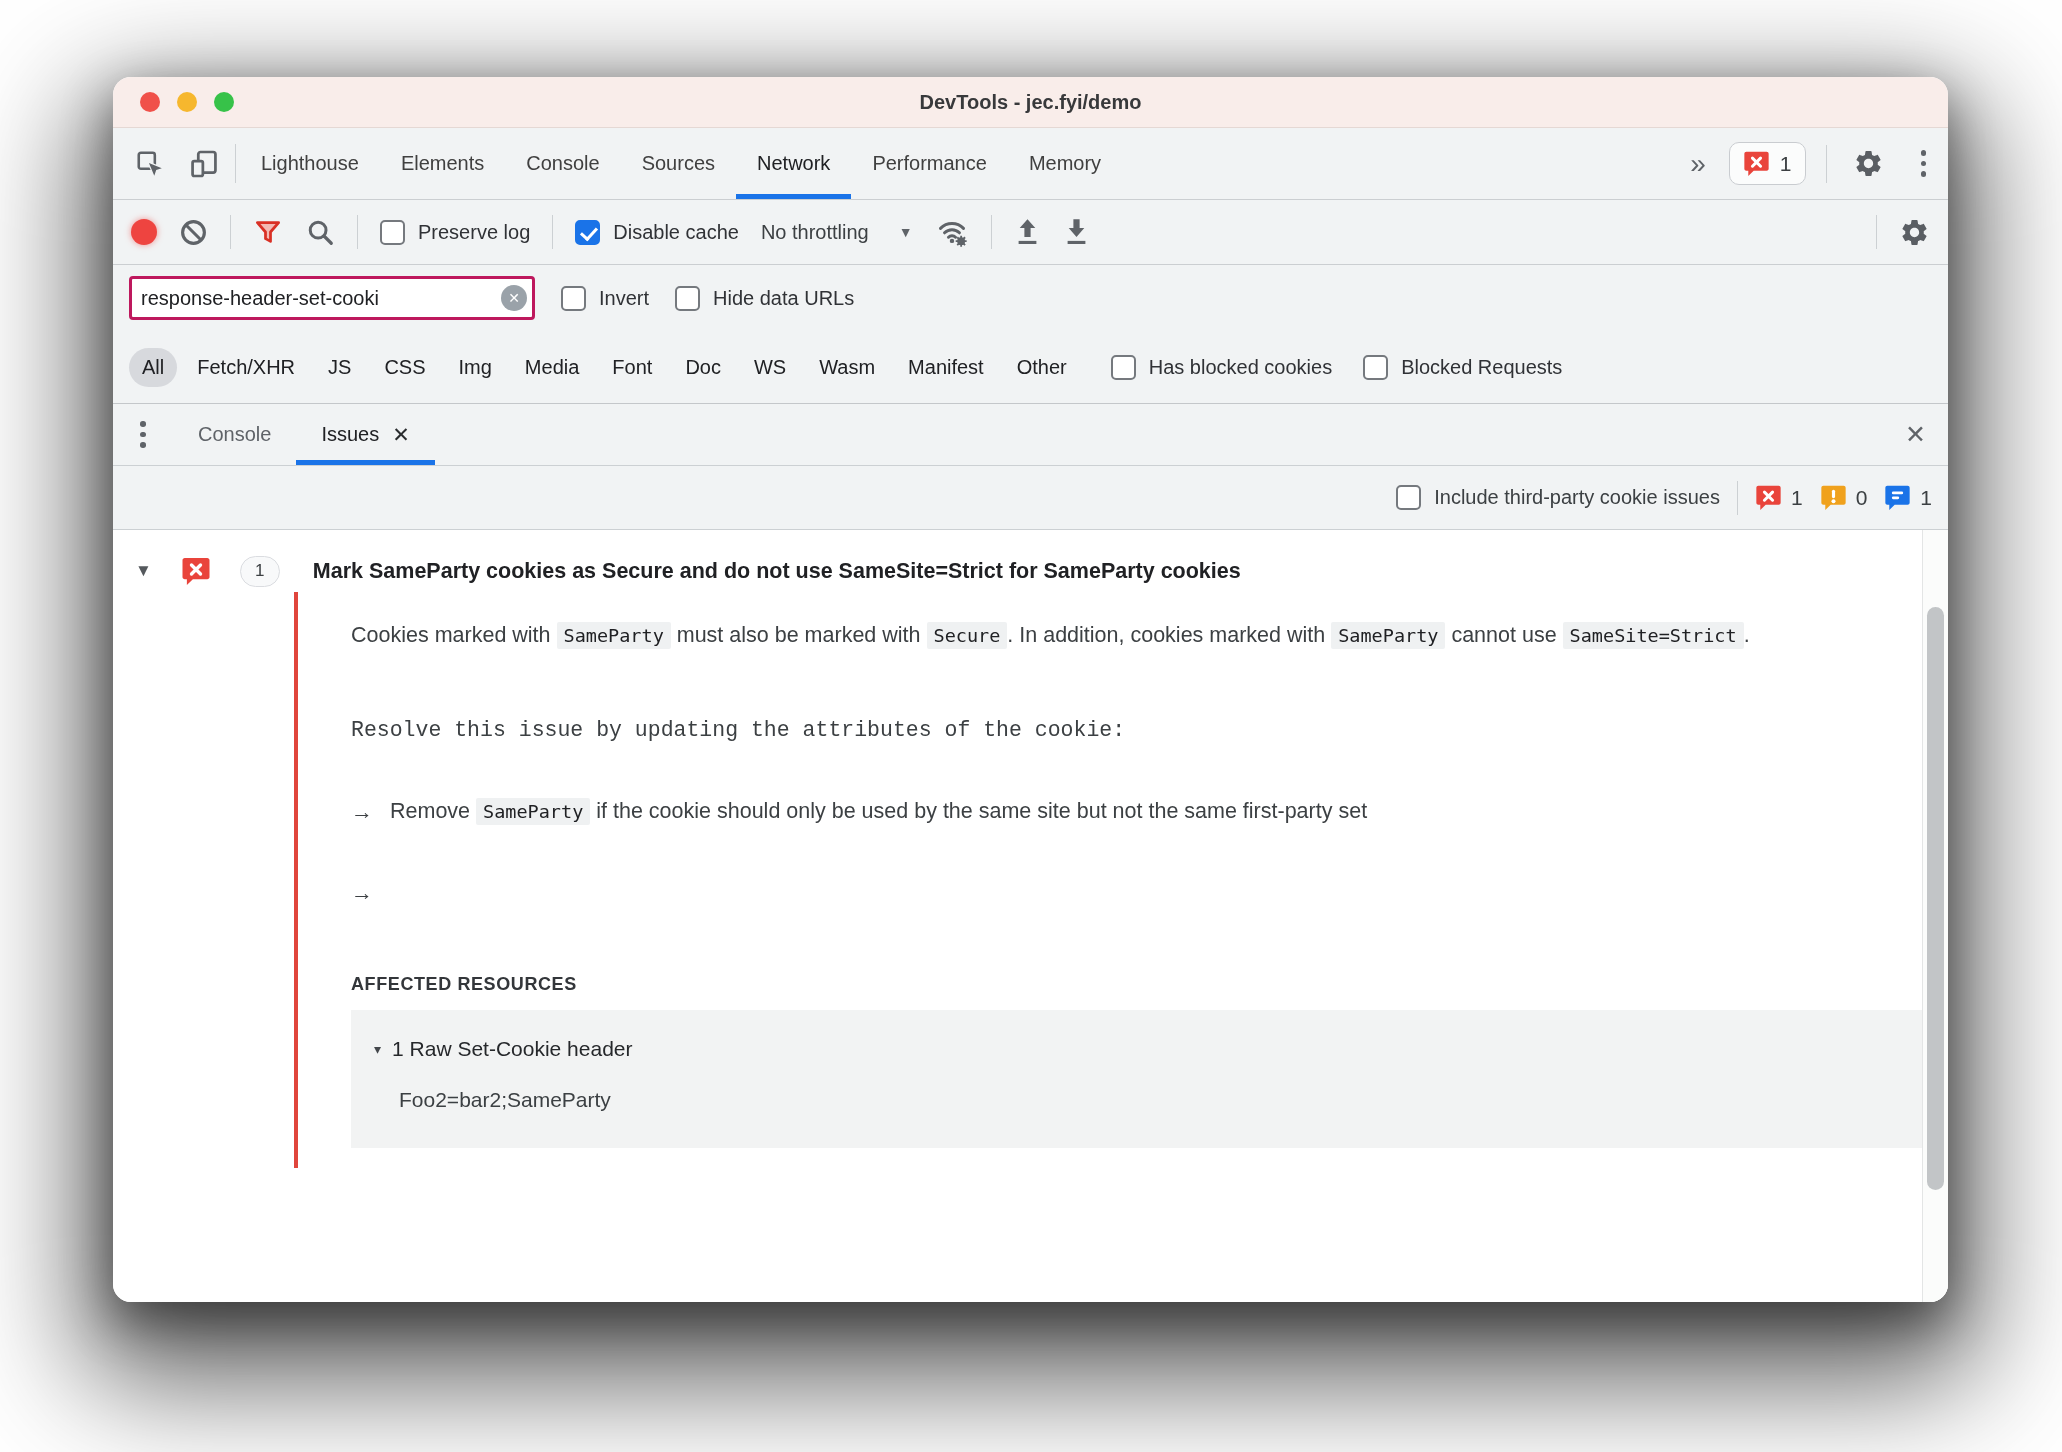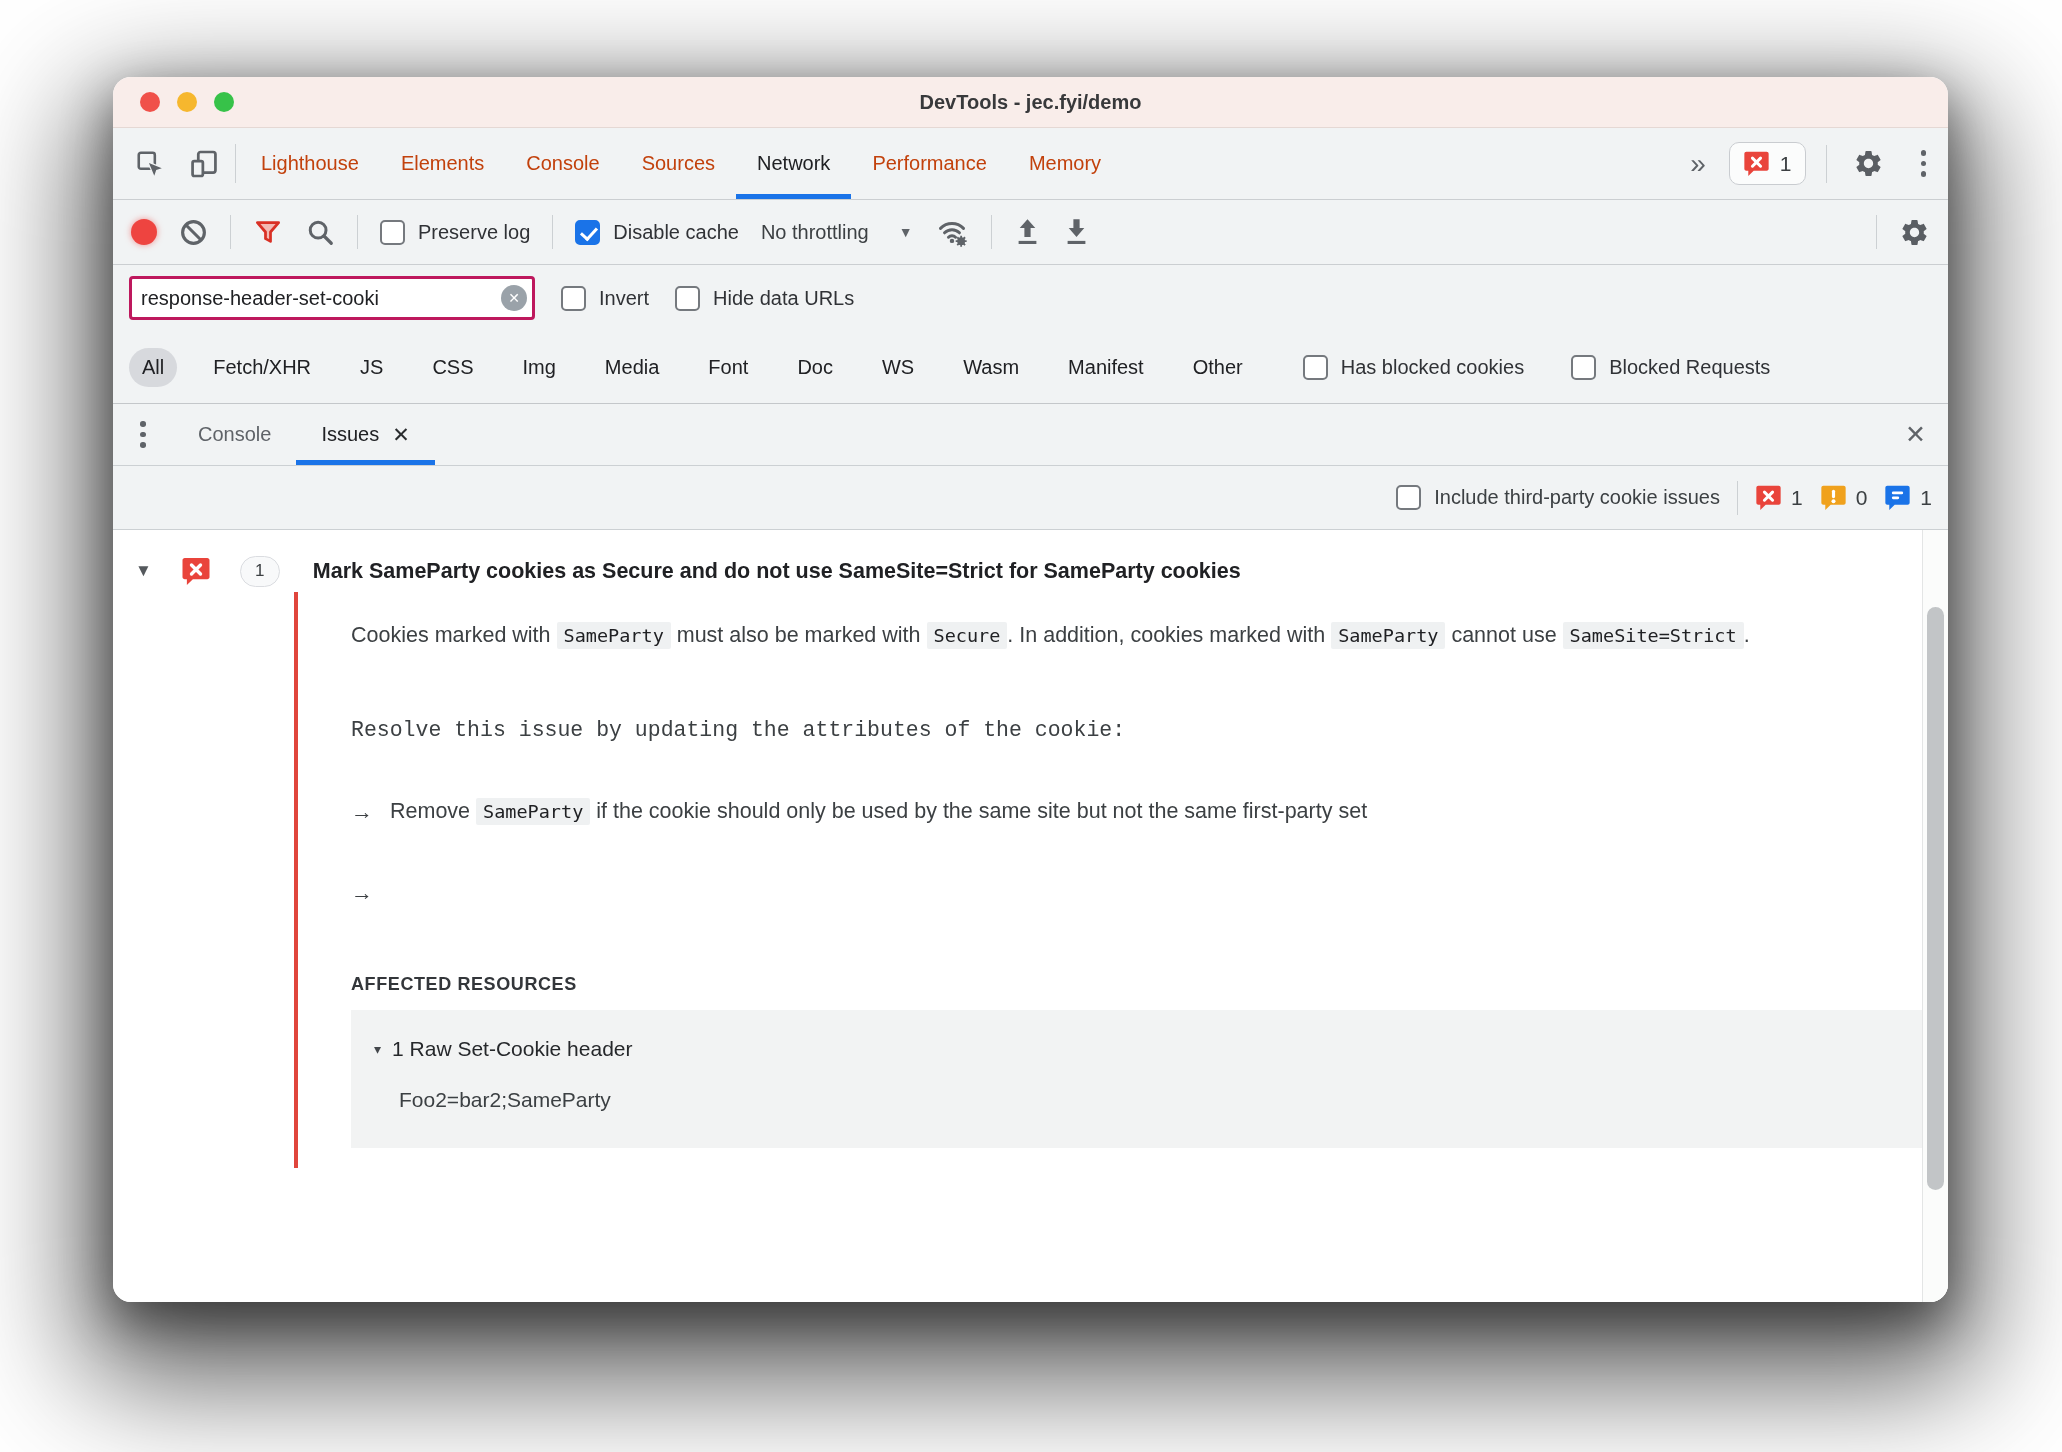--- a/index.html
+++ b/index.html
@@ -16,21 +16,21 @@
   .lights { position:absolute; left:27px; top:0; height:100%; display:flex; align-items:center; gap:17px; }
   .light { width:20px; height:20px; border-radius:50%; }
   .light.red { background:#f0514a; } .light.yellow { background:#f6b72e; } .light.green { background:#37c249; }
   .win-title { font-size:20px; font-weight:700; color:#38393b; }
 
   
   .tabbar { height:72px; flex:none; background:#f1f3f4; border-bottom:1px solid #cbced1;
     display:flex; align-items:stretch; padding:0 12px 0 10px; }
   .icon-btn { width:54px; display:flex; align-items:center; justify-content:center; }
   .vdiv { width:1px; background:#ccd0d3; margin:16px 4px; flex:none; }
-  .tab { display:flex; align-items:center; padding:0 21px; font-size:20px; color:#c2410c;
+  .tab { display:flex; align-items:center; padding:0 21px; font-size:20px; color:#404040;
     border-bottom:5px solid transparent; border-top:5px solid transparent; white-space:nowrap; }
   .tab.active { color:#202124; border-bottom-color:#1a73e8; }
   .tb-right { margin-left:auto; display:flex; align-items:center; gap:20px; }
   .overflow-chevron { font-size:28px; color:#5f6368; letter-spacing:-3px; padding:0 6px; }
   .badge-pill { display:flex; align-items:center; gap:10px; border:1px solid #c9ccd0; border-radius:10px;
     background:#fbfcfc; padding:7px 13px; font-size:21px; color:#3c4043; }
   .kebab { display:flex; flex-direction:column; gap:5px; padding:0 10px; }
   .kebab i { width:5.5px; height:5.5px; border-radius:50%; background:#5f6368; }
 
   
@@ -53,21 +53,21 @@
     padding:0 16px; gap:26px; }
   .filter-input { width:406px; height:44px; border:3px solid #be185d; border-radius:4px; background:#fff;
     display:flex; align-items:center; padding:0 5px 0 9px; }
   .filter-input input { border:none; outline:none; flex:1; min-width:0; font-size:20px; color:#202124;
     background:transparent; font-family:inherit; }
   .clear-btn { width:26px; height:26px; border-radius:50%; background:#9aa2a9; color:#fff; flex:none;
     display:flex; align-items:center; justify-content:center; font-size:14px; margin-left:-14px; }
 
   
   .pills-row { height:72px; flex:none; background:#f1f3f4; display:flex; align-items:center;
-    padding:0 16px; gap:23px;text-align:right; }
+    padding:0 16px; gap:7px;text-align:right; }
   .pill { padding:8px 13px; font-size:20px; color:#202124; border-radius:21px; white-space:nowrap; }
   .pill.selected { background:#d7d9dd; }
   .pills-row .cb-group { margin-left:24px; }
 
   
   .drawer-bar { height:63px; flex:none; background:#f1f3f4; border-top:1px solid #c4c7ca;
     border-bottom:1px solid #ccd0d3; display:flex; align-items:stretch; }
   .kebab-v { width:60px; display:flex; align-items:center; justify-content:center; }
   .dtab { display:flex; align-items:center; gap:13px; padding:0 25px; font-size:20px; color:#5f6368;
     border-bottom:5px solid transparent; border-top:5px solid transparent; }

